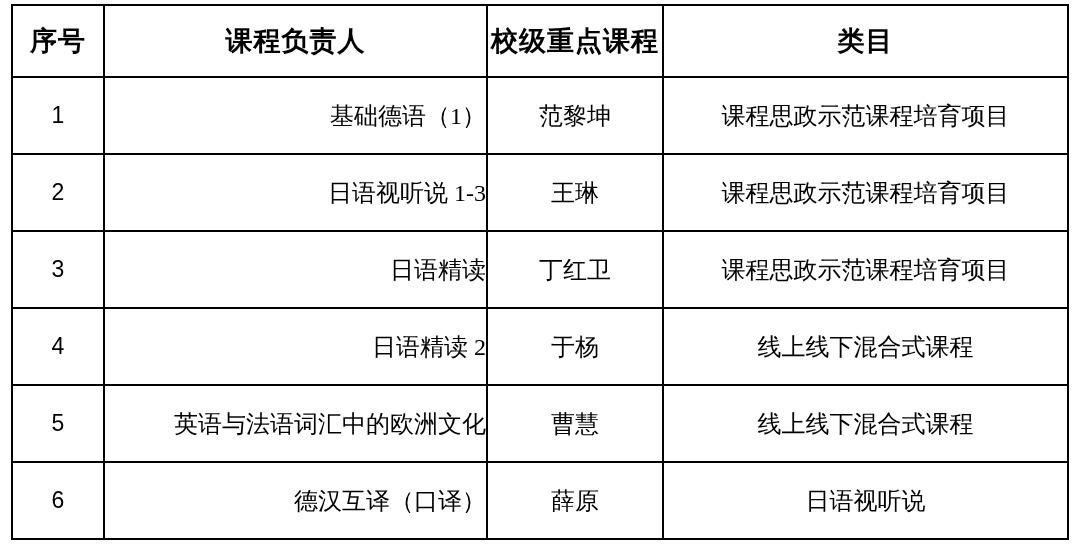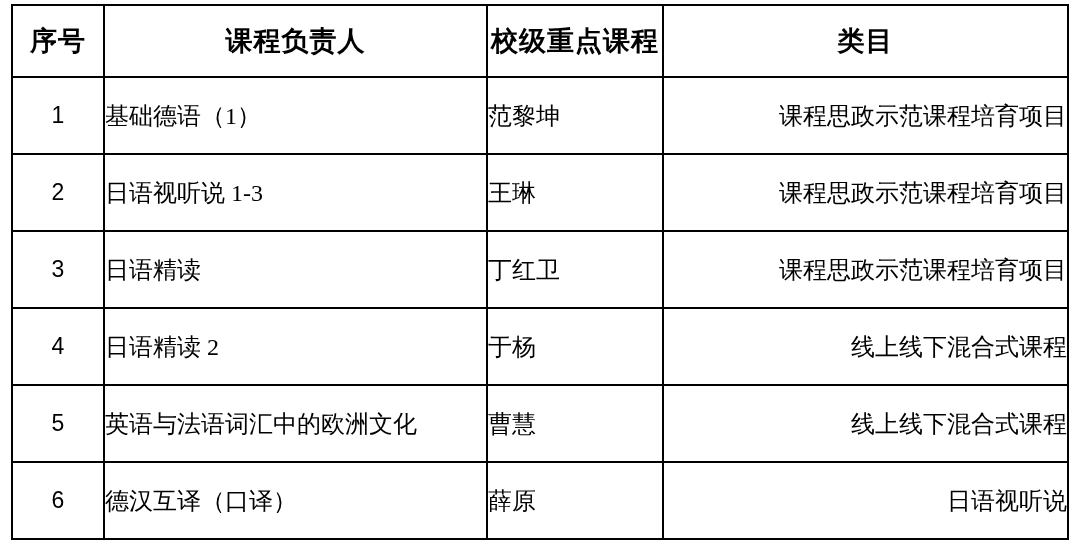--- a/index.html
+++ b/index.html
@@ -51,28 +51,28 @@
     height: 75px;
     font-size: 24px;
     font-weight: normal;
   }
   td.idx {
     text-align: center;
     font-family: "Liberation Sans", "DejaVu Sans", sans-serif;
     font-size: 23px;
   }
   td.name {
-    text-align: left;
+    text-align: right;
     padding-left: 16px;
   }
   td.owner {
-    text-align: left;
+    text-align: center;
   }
   td.cat {
-    text-align: right;
+    text-align: center;
     padding-left: 16px;
   }
 </style>
 </head>
 <body>
 
 <div class="sheet">
   <table class="course-table">
     <colgroup>
       <col class="c-idx">

